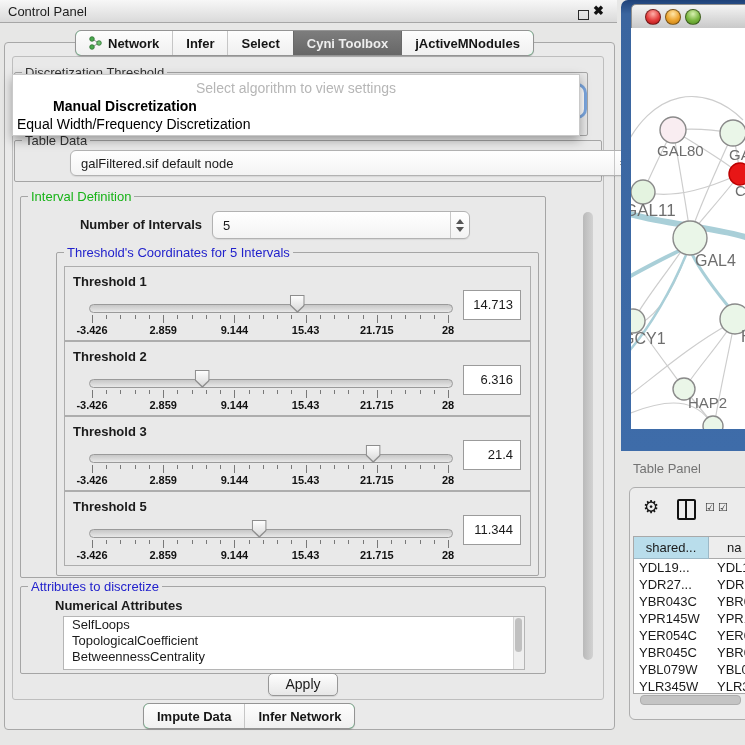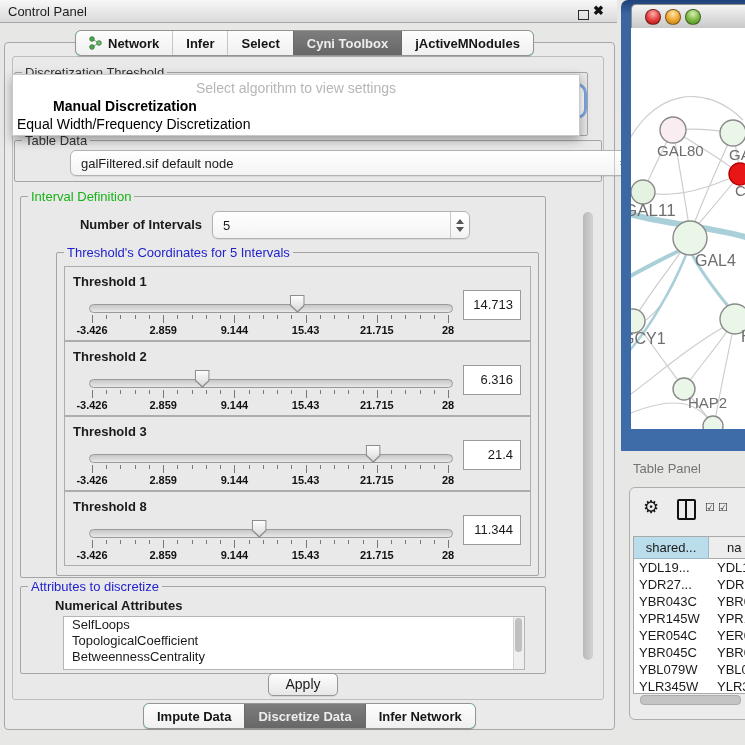--- a/index.html
+++ b/index.html
@@ -319,21 +319,21 @@
         <span class="tick-label" style="left: 60%;">15.43</span>
         <span class="tick-label" style="left: 80%;">21.715</span>
         <span class="tick-label" style="left: 100%;">28</span>
       </div>
     <div class="thumb-lane">
         <div class="thumb" style="left: 78.9983%;"></div>
       </div>
     <div class="thr-value">21.4</div>
   </div>
   <div class="thr-block" style="top:491px;">
-    <div class="thr-label">Threshold 8</div>
+    <div class="thr-label">Threshold 5</div>
     <div class="track"></div>
     <div class="ruler">
         <div class="tick major" style="left: 0%;"></div>
         <div class="tick" style="left: 4%;"></div>
         <div class="tick" style="left: 8%;"></div>
         <div class="tick" style="left: 12%;"></div>
         <div class="tick" style="left: 16%;"></div>
         <div class="tick major" style="left: 20%;"></div>
         <div class="tick" style="left: 24%;"></div>
         <div class="tick" style="left: 28%;"></div>
@@ -382,23 +382,20 @@
     </div>
   </div>
   <div class="legend blue" style="left:28px;top:579px;">Attributes to discretize</div>
 
   <div class="abs apply-btn">Apply</div>
 
   <div class="abs seg seg-bottom">
     <div class="segitem">
         <span>Impute Data</span>
       </div>
-    <div class="segitem active">
-        <span>Discretize Data</span>
-      </div>
     <div class="segitem">
         <span>Infer Network</span>
       </div>
   </div>
 
   <div class="abs main-sb-track"></div>
   <div class="abs main-sb-thumb"></div>
 
   <div class="abs net-frame"></div>
   <div class="abs net-titlebar">

